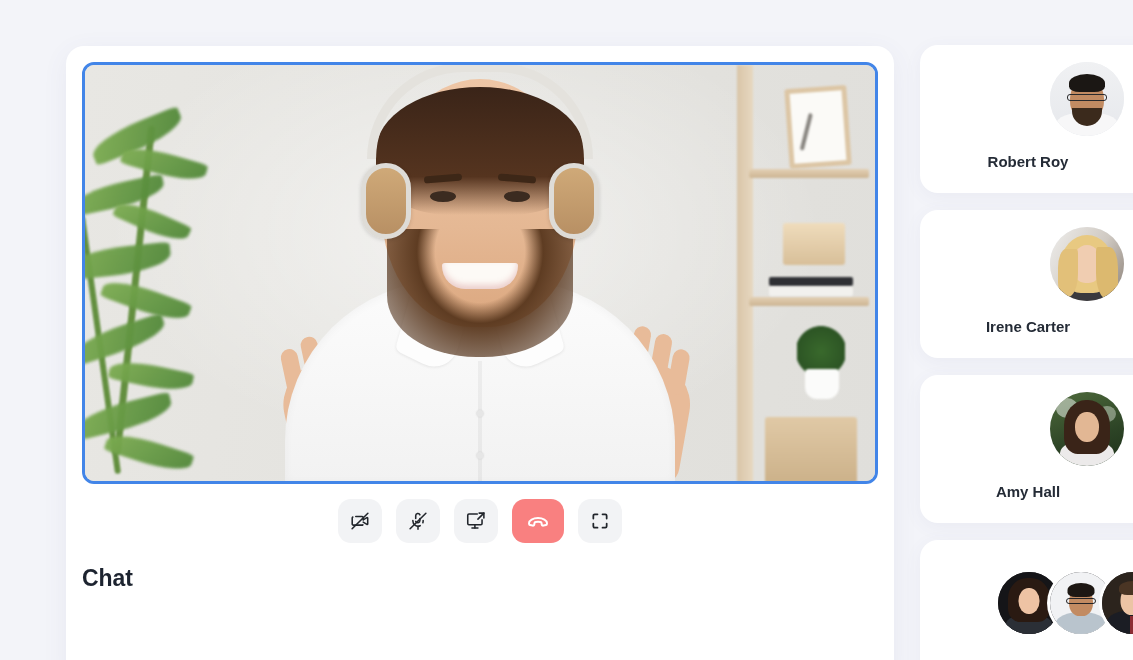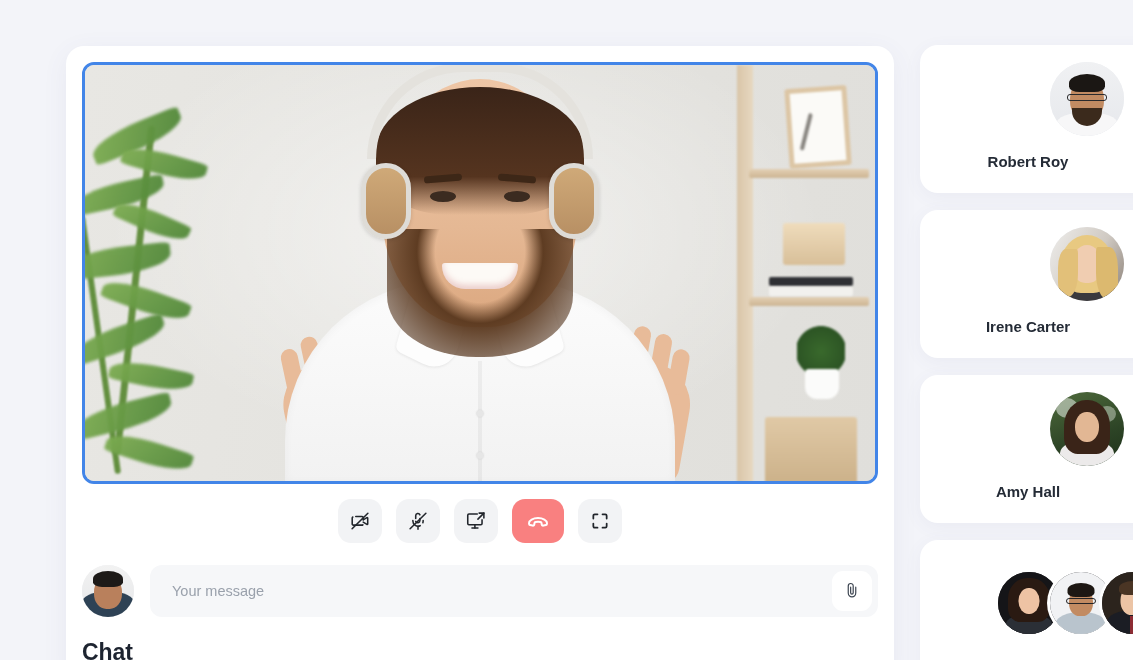--- a/index.html
+++ b/index.html
@@ -492,41 +492,20 @@
           <svg width="20" height="20" viewBox="0 0 24 24" fill="none" stroke="#22262c" stroke-width="2.1" stroke-linecap="round" stroke-linejoin="round">
             <path d="M4 9V5.6a1.6 1.6 0 0 1 1.6-1.6H9"></path>
             <path d="M15 4h3.4A1.6 1.6 0 0 1 20 5.6V9"></path>
             <path d="M20 15v3.4a1.6 1.6 0 0 1-1.6 1.6H15"></path>
             <path d="M9 20H5.6A1.6 1.6 0 0 1 4 18.4V15"></path>
           </svg>
         </span>
       </button>
     </div>
 
-    <div class="message-row">
-      <div class="me-avatar">
-        <div class="av">
-          <div class="bg" style="background:linear-gradient(180deg,#f2f2f2,#e6e7e9);"></div>
-          <div class="bd" style="width:54px; height:26px; background:#2e4255;"></div>
-          <div class="h" style="top:10px; width:28px; height:34px; background:#b9805c;"></div>
-          <div class="hr" style="top:6px;  width:30px; height:16px; background:#1d1a18;"></div>
-        </div>
-      </div>
-
-      <div class="msg-input-wrap">
-        <input class="msg-input" type="text" placeholder="Your message" style="">
-        <button class="attach-btn" title="Attach file">
-          <span>
-            <svg width="18" height="18" viewBox="0 0 24 24" fill="none" stroke="#3c4450" stroke-width="1.6" stroke-linecap="round" stroke-linejoin="round">
-              <path d="M17 8.2v7.9a5 5 0 0 1-10 0V6.6a3.3 3.3 0 0 1 6.6 0v9.2a1.7 1.7 0 0 1-3.4 0V8.2"></path>
-            </svg>
-          </span>
-        </button>
-      </div>
-    </div>
 
     <div class="chat-heading">Chat</div>
   </div>
 
   <div class="sidebar">
 
     <div class="p-card">
       <div class="p-avatar">
         <div class="av">
           <div class="bg" style="background:linear-gradient(180deg,#f0f1f3,#e6e8ec);"></div>

